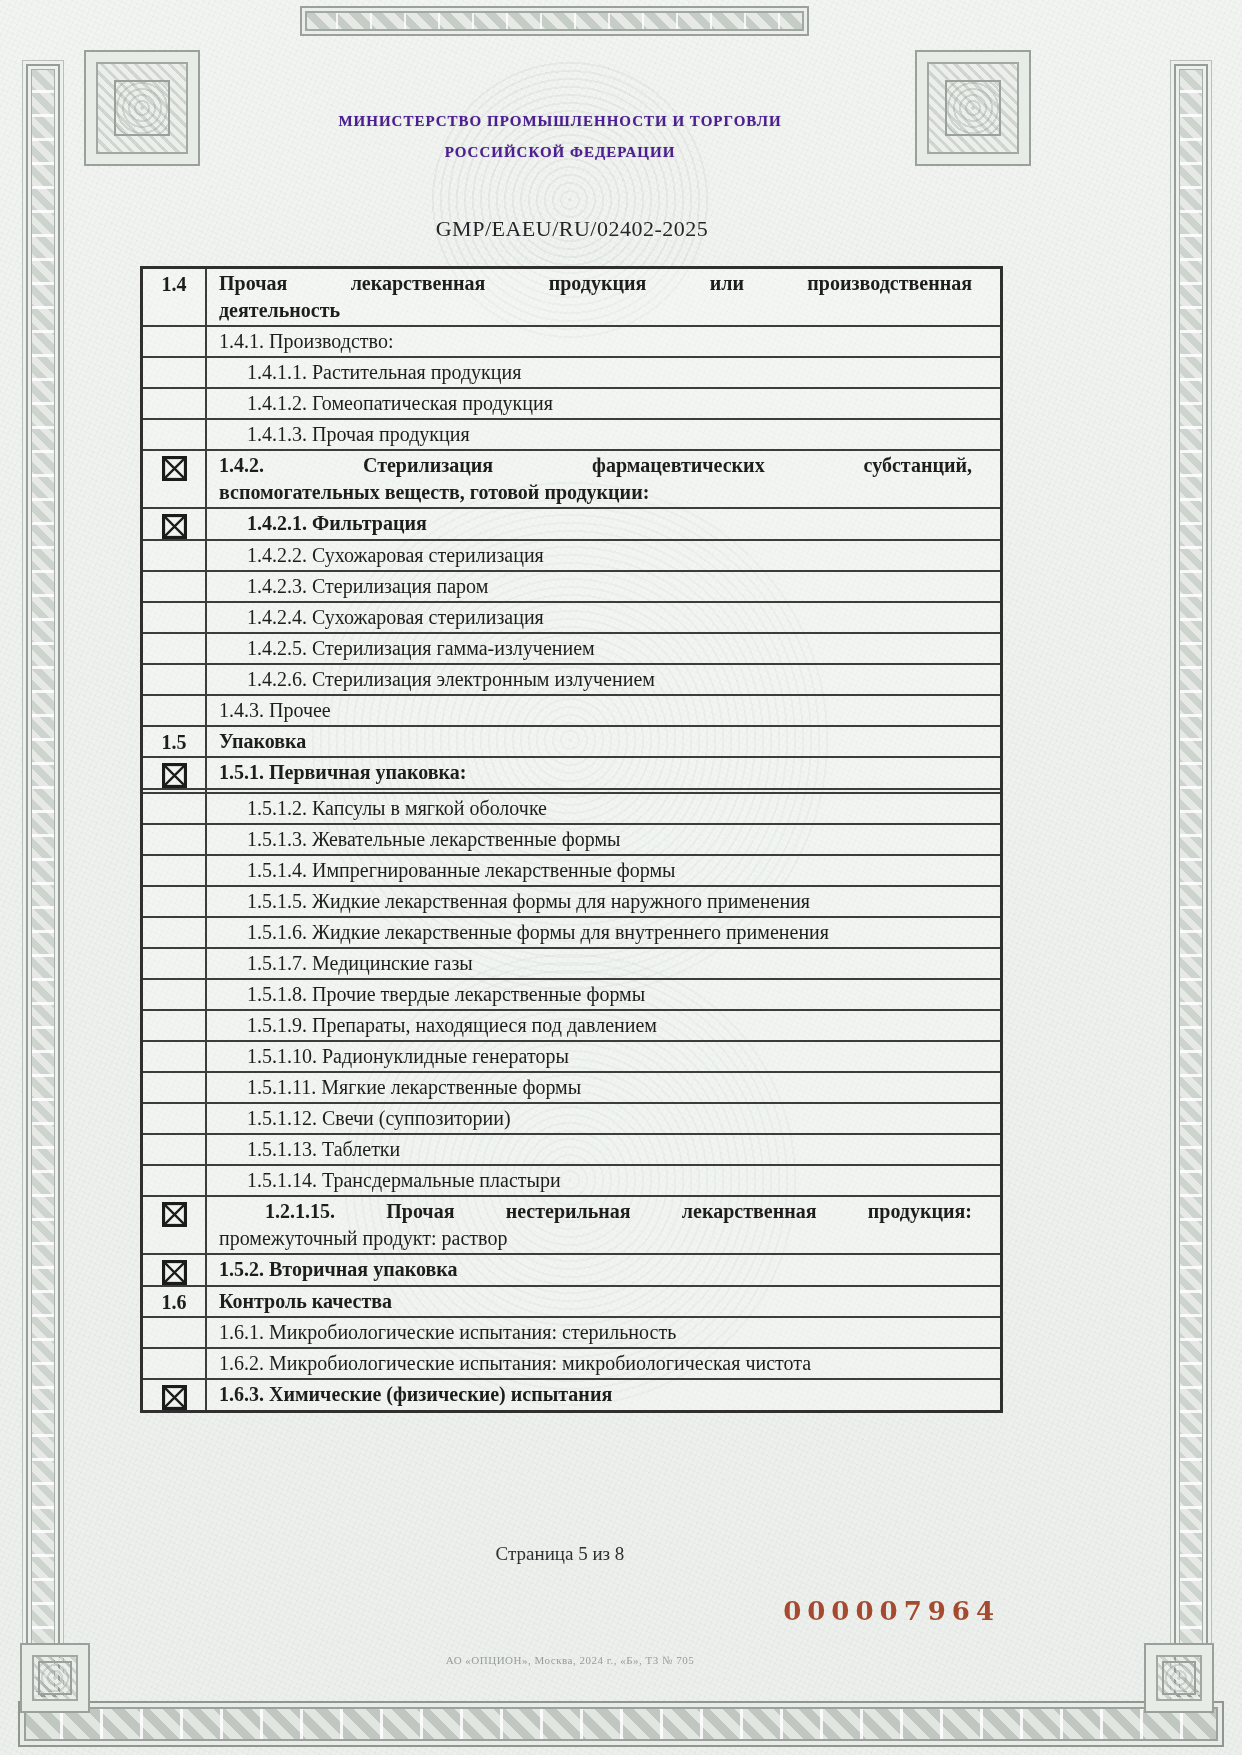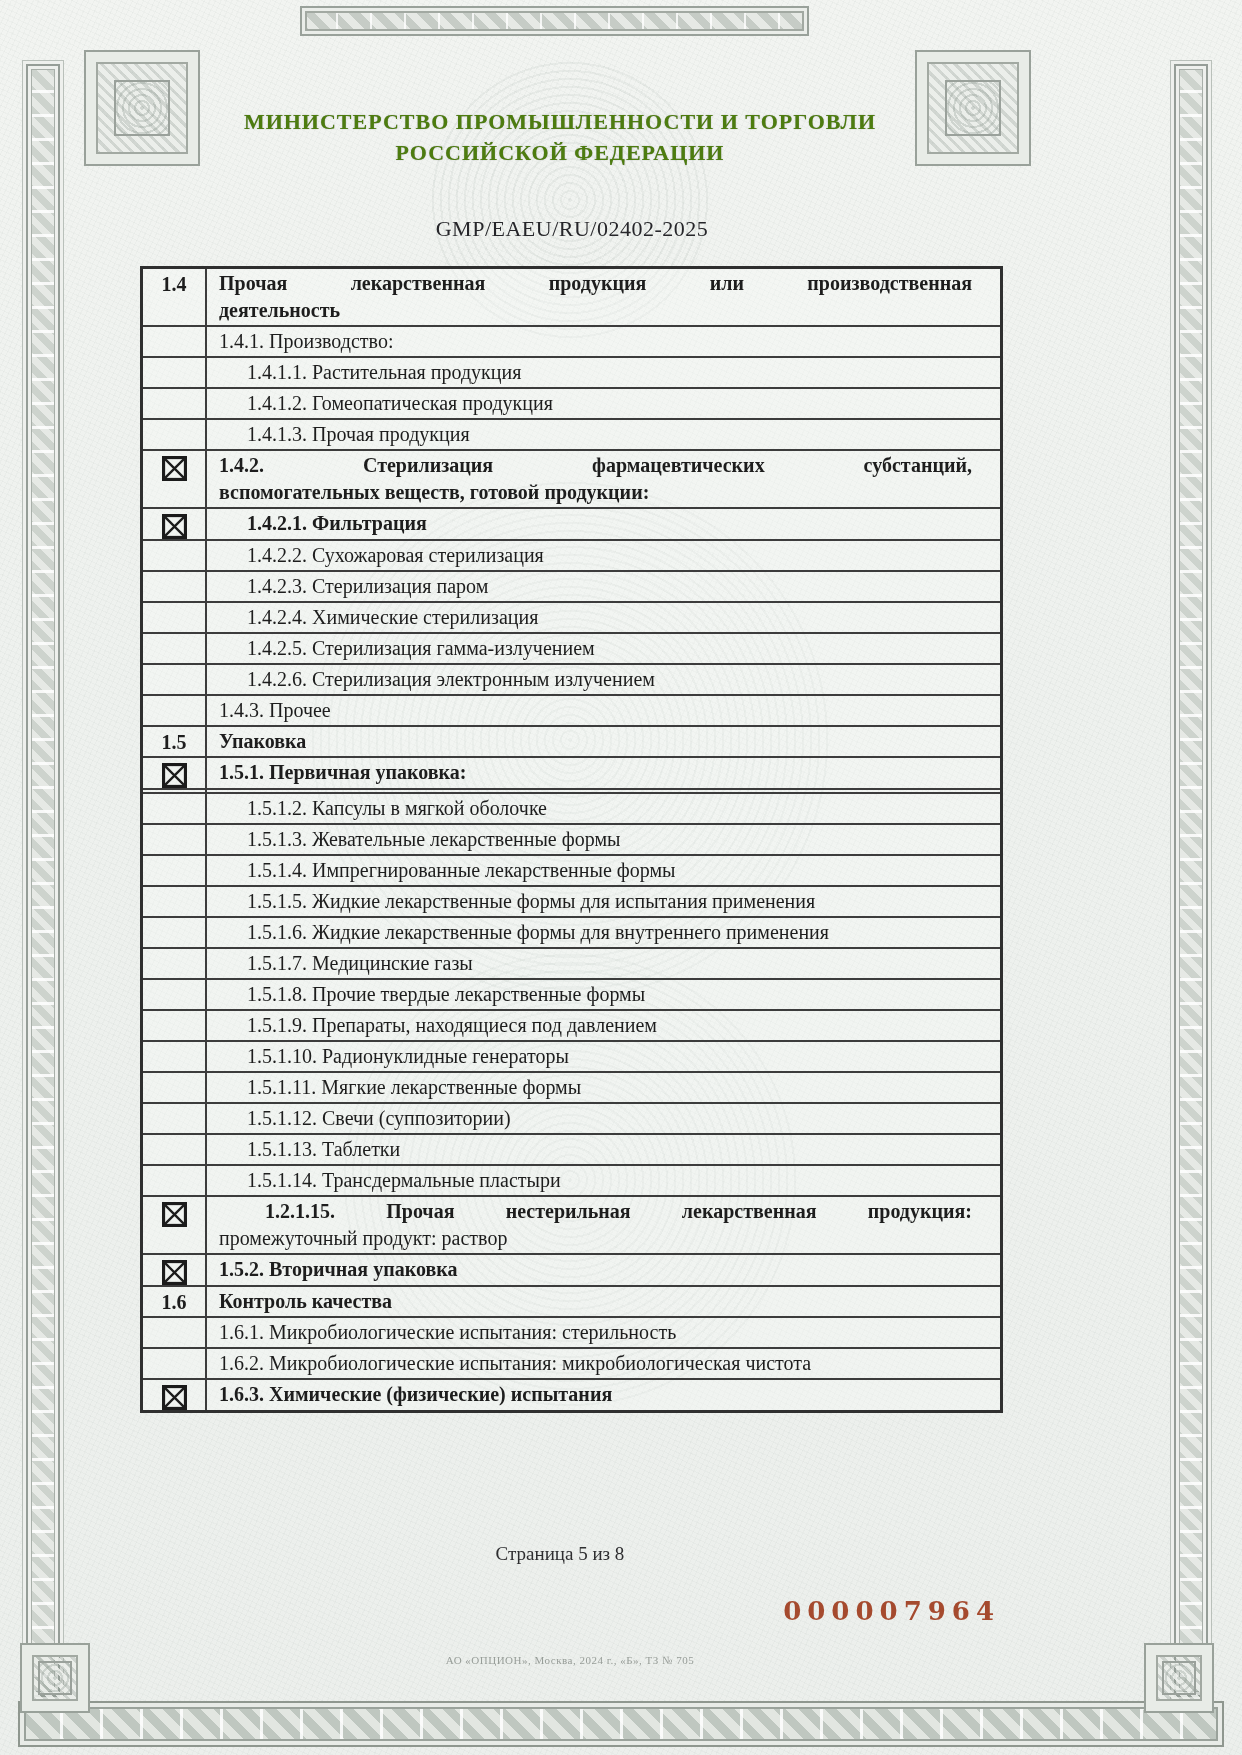--- a/index.html
+++ b/index.html
@@ -38,21 +38,21 @@
     box-shadow:inset 0 0 0 10px rgba(236,239,235,0.95),inset 0 0 0 12px #a2a9a2;}
   .corner::after{content:"";position:absolute;inset:28px;border:2px solid #9aa19b;
     background:repeating-radial-gradient(circle, rgba(140,152,144,0.30) 0 2px, rgba(255,255,255,0) 2px 6px);}
   .corner.tl{left:84px;top:50px;width:112px;height:112px;}
   .corner.tr{left:915px;top:50px;width:112px;height:112px;}
   .corner.bl{left:20px;bottom:42px;width:66px;height:66px;}
   .corner.br{right:28px;bottom:42px;width:66px;height:66px;}
   .corner.bl::after,.corner.br::after{inset:16px;}
   
   .ministry{position:absolute;left:40px;width:1040px;top:106px;text-align:center;font-weight:bold;
-    font-size:22px;letter-spacing:1px;color:#4d7c0f;line-height:31px;text-shadow:0 0 1px rgba(90,90,95,0.55);}
+    font-size:15px;letter-spacing:1px;color:#4c1d95;line-height:31px;text-shadow:0 0 1px rgba(90,90,95,0.55);}
   .cert-no{position:absolute;left:52px;width:1040px;top:216px;text-align:center;font-size:22px;color:#26262a;letter-spacing:0.5px;}
   
   .doc-table{position:absolute;left:140px;top:266px;width:857px;border:3px solid #2f2f2f;background:rgba(250,251,249,0.35);}
   .row{display:flex;border-top:2px solid #3c3c3c;}
   .row:first-child{border-top:none;}
   .cell{box-sizing:border-box;}
   .cell.marker{flex:0 0 64px;border-right:2px solid #3c3c3c;display:flex;justify-content:center;align-items:flex-start;padding-top:2px;}
   .cell.text{flex:1;padding:1px 28px 1px 12px;min-width:0;}
   .line{font-size:20px;line-height:27px;text-align:left;}
   .line.b{font-weight:bold;}
@@ -159,21 +159,21 @@
       </div>
       <div class="row l1">
         <div class="cell marker"></div>
         <div class="cell text">
           <div class="line">1.4.2.3. Стерилизация паром</div>
         </div>
       </div>
       <div class="row l1">
         <div class="cell marker"></div>
         <div class="cell text">
-          <div class="line">1.4.2.4. Химические стерилизация</div>
+          <div class="line">1.4.2.4. Сухожаровая стерилизация</div>
         </div>
       </div>
       <div class="row l1">
         <div class="cell marker"></div>
         <div class="cell text">
           <div class="line">1.4.2.5. Стерилизация гамма-излучением</div>
         </div>
       </div>
       <div class="row l1">
         <div class="cell marker"></div>
@@ -225,21 +225,21 @@
       </div>
       <div class="row l1">
         <div class="cell marker"></div>
         <div class="cell text">
           <div class="line">1.5.1.4. Импрегнированные лекарственные формы</div>
         </div>
       </div>
       <div class="row l1">
         <div class="cell marker"></div>
         <div class="cell text">
-          <div class="line">1.5.1.5. Жидкие лекарственные формы для испытания применения</div>
+          <div class="line">1.5.1.5. Жидкие лекарственная формы для наружного применения</div>
         </div>
       </div>
       <div class="row l1">
         <div class="cell marker"></div>
         <div class="cell text">
           <div class="line">1.5.1.6. Жидкие лекарственные формы для внутреннего применения</div>
         </div>
       </div>
       <div class="row l1">
         <div class="cell marker"></div>

